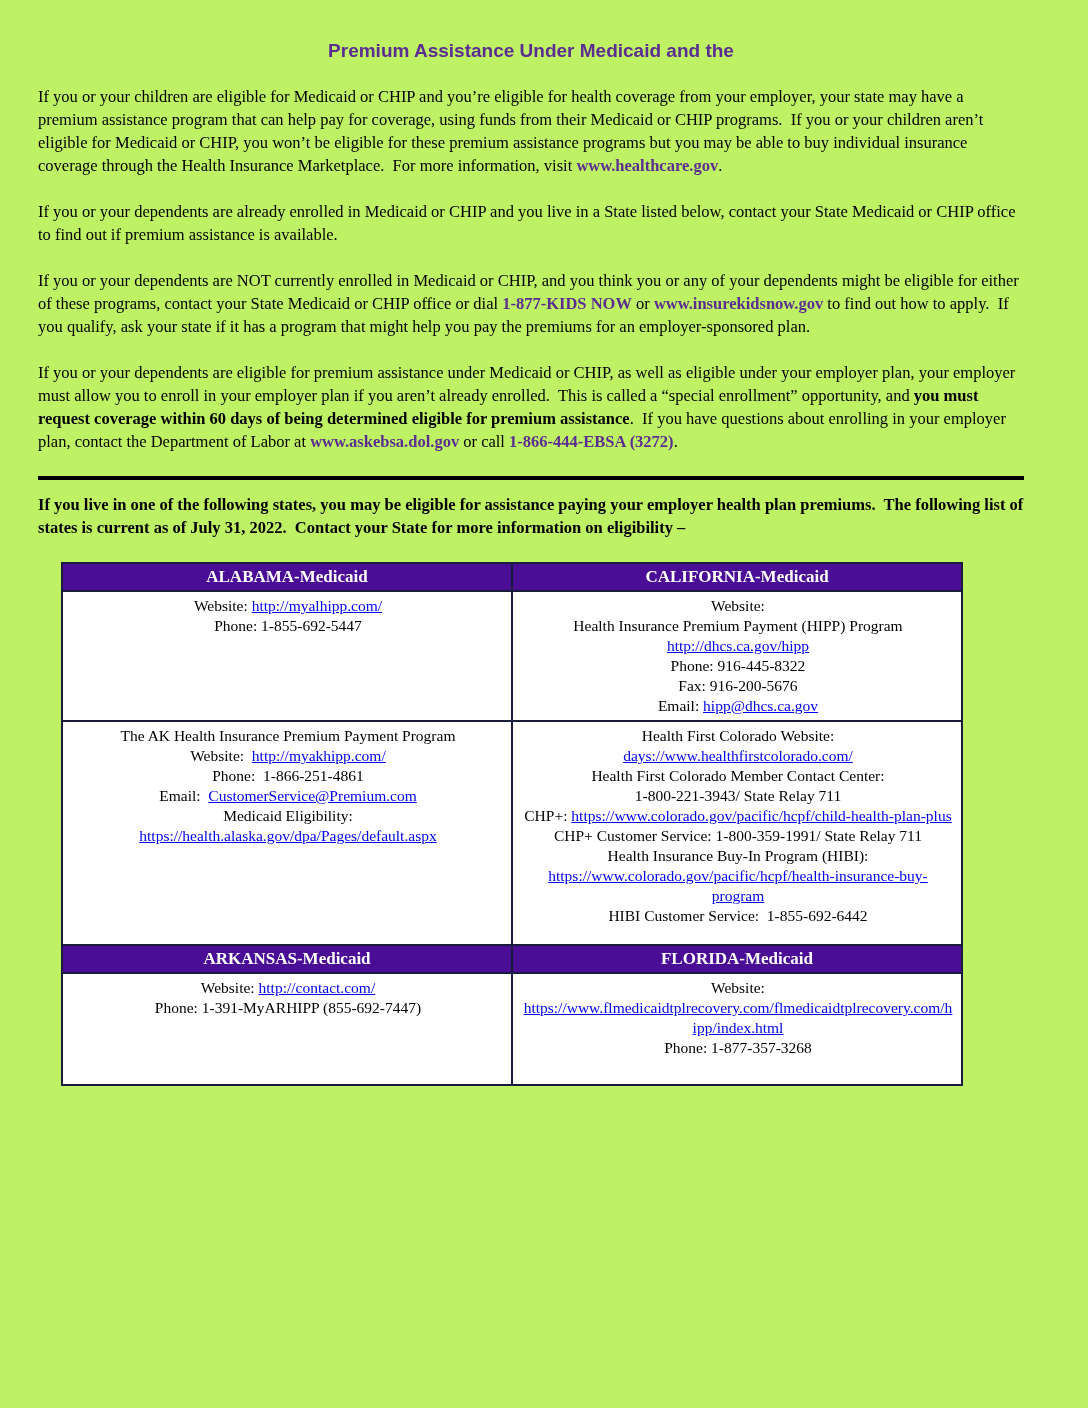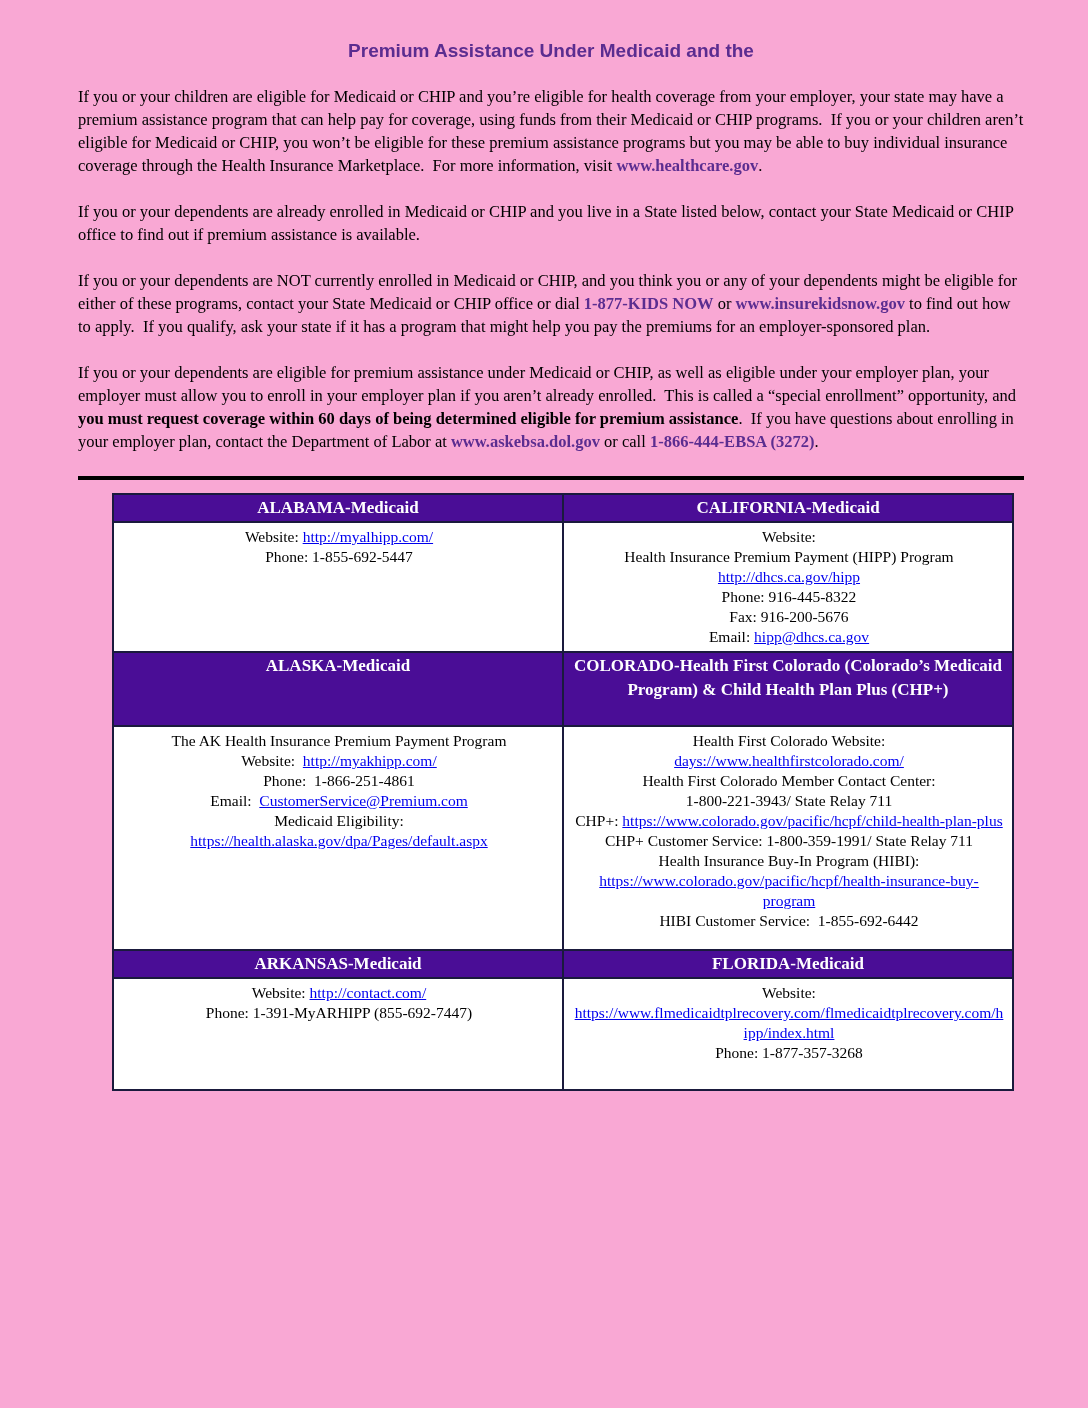--- a/index.html
+++ b/index.html
@@ -4,22 +4,22 @@
 <style>
   :root {
     --purple: #5b2d90;
     --hdrbg: #4a0d96;
     --blue: #0000ee;
     --border: #1a1a3d;
   }
   * { margin:0; padding:0; box-sizing:border-box; }
   html,body { background:#ffffff; }
   .page {
-    width:1088px; height:1408px; background:#f9a8d4;
-    padding:38px 64px 0 78px;
+    width:1088px; height:1408px; background:#bef264;
+    padding:38px 64px 0 38px;
     font-family:"Liberation Serif", serif; color:#000;
     overflow:hidden;
   }
   .doc-title {
     font-family:"Liberation Sans", sans-serif;
     font-size:19px; line-height:25px; font-weight:bold;
     color:var(--purple); text-align:center;
     margin:0 0 22px 0;
   }
   .doc-title .t-line { display:block; }
@@ -27,21 +27,21 @@
     font-size:16.5px; line-height:23px;
     margin:0 0 23px 0;
     white-space:pre-wrap;
   }
   .plink { color:var(--purple); font-weight:bold;margin-top:32px; }
   .b { font-weight:bold; }
   .rule { height:4px; background:#000; margin:0 0 13px 0; }
   .bold-intro { font-weight:bold; margin-bottom:24px; }
   table.states-table {
     border-collapse:collapse; table-layout:fixed;
-    margin-left:34px; width:902px;
+    margin-left:23px; width:902px;
     font-size:15.5px; line-height:20px;
   }
   .states-table th, .states-table td { border:2px solid var(--border); }
   .states-table th {
     background:var(--hdrbg); color:#fff; text-align:center;
     font-size:17px; line-height:24px; font-weight:bold;
     vertical-align:top; padding:1px 8px;
   }
   .states-table td { vertical-align:top; padding:4px 8px 4px 10px; background:#fff;text-align:center; }
   tr.hdr1 th { height:27px; }
@@ -65,44 +65,41 @@
   <p class="body"><span>If you or your children are eligible for Medicaid or CHIP and you’re eligible for health coverage from your employer, your state may have a premium assistance program that can help pay for coverage, using funds from their Medicaid or CHIP programs.  If you or your children aren’t eligible for Medicaid or CHIP, you won’t be eligible for these premium assistance programs but you may be able to buy individual insurance coverage through the Health Insurance Marketplace.  For more information, visit </span><span class="plink">www.healthcare.gov</span><span>.</span></p>
 
   <p class="body"><span>If you or your dependents are already enrolled in Medicaid or CHIP and you live in a State listed below, contact your State Medicaid or CHIP office to find out if premium assistance is available.</span></p>
 
   <p class="body"><span>If you or your dependents are NOT currently enrolled in Medicaid or CHIP, and you think you or any of your dependents might be eligible for either of these programs, contact your State Medicaid or CHIP office or dial </span><span class="plink">1-877-KIDS NOW</span><span> or </span><span class="plink">www.insurekidsnow.gov</span><span> to find out how to apply.  If you qualify, ask your state if it has a program that might help you pay the premiums for an employer-sponsored plan.</span></p>
 
   <p class="body"><span>If you or your dependents are eligible for premium assistance under Medicaid or CHIP, as well as eligible under your employer plan, your employer must allow you to enroll in your employer plan if you aren’t already enrolled.  This is called a “special enrollment” opportunity, and </span><span class="b">you must request coverage within 60 days of being determined eligible for premium assistance</span><span>.  If you have questions about enrolling in your employer plan, contact the Department of Labor at </span><span class="plink">www.askebsa.dol.gov</span><span> or call </span><span class="plink">1-866-444-EBSA (3272)</span><span>.</span></p>
 
   <div class="rule"></div>
 
+  <p class="body bold-intro"><span>If you live in one of the following states, you may be eligible for assistance paying your employer health plan premiums.  The following list of states is current as of July 31, 2022.  Contact your State for more information on eligibility –</span></p>
 
   <table class="states-table">
     <tbody>
         <tr class="hdr1">
       <th>ALABAMA-Medicaid</th>
       <th>CALIFORNIA-Medicaid</th>
     </tr>
     <tr class="body1">
       <td>
         <div class="cell-line"><span>Website: </span><a class="doc-link">http://myalhipp.com/</a></div>
         <div class="cell-line">Phone: 1-855-692-5447</div>
       </td>
       <td>
         <div class="cell-line">Website:</div>
         <div class="cell-line">Health Insurance Premium Payment (HIPP) Program</div>
         <div class="cell-line"><a class="doc-link">http://dhcs.ca.gov/hipp</a></div>
         <div class="cell-line">Phone: 916-445-8322</div>
         <div class="cell-line">Fax: 916-200-5676</div>
         <div class="cell-line"><span>Email: </span><a class="doc-link">hipp@dhcs.ca.gov</a></div>
       </td>
-    </tr>
-    <tr class="hdr2">
-      <th>ALASKA-Medicaid</th>
-      <th>COLORADO-Health First Colorado (Colorado’s Medicaid Program) &amp; Child Health Plan Plus (CHP+)</th>
     </tr>
     <tr class="body2">
       <td>
         <div class="cell-line">The AK Health Insurance Premium Payment Program</div>
         <div class="cell-line"><span>Website:  </span><a class="doc-link">http://myakhipp.com/</a></div>
         <div class="cell-line">Phone:  1-866-251-4861</div>
         <div class="cell-line"><span>Email:  </span><a class="doc-link">CustomerService@Premium.com</a></div>
         <div class="cell-line">Medicaid Eligibility:</div>
         <div class="cell-line"><a class="doc-link">https://health.alaska.gov/dpa/Pages/default.aspx</a></div>
       </td>

